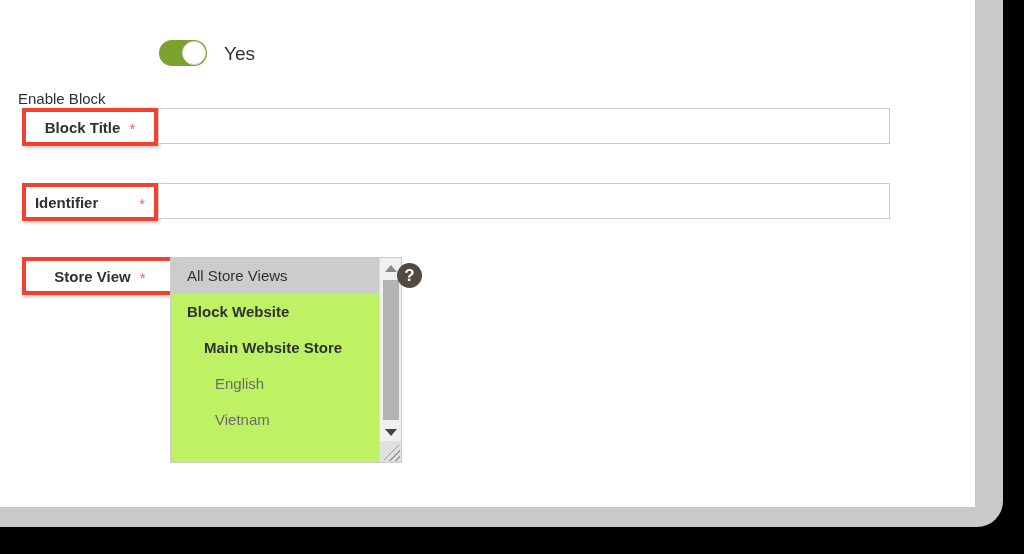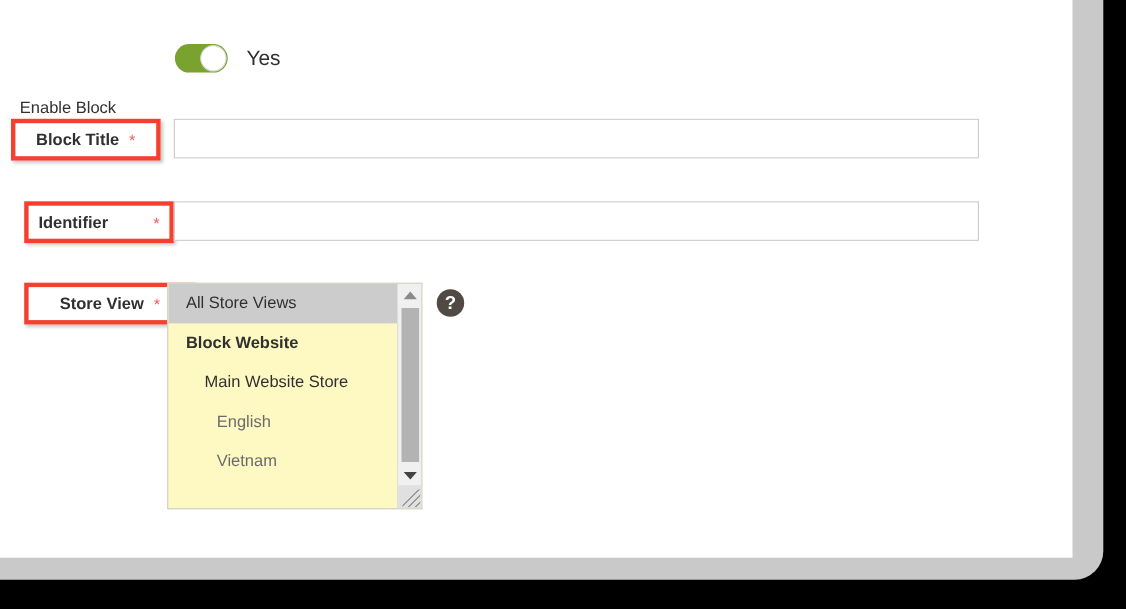--- a/index.html
+++ b/index.html
@@ -132,21 +132,21 @@
     border: 1px solid #cccccc;
     font-family: "Liberation Sans", sans-serif;
     font-size: 14px;
     color: #303030;
     padding: 0 10px;
     outline: none;
   }
 
   
   #block-title-label-box {
-    left: 10px;
+    left: 22px;
     top: 108px;
     width: 136px;
     height: 38px;
   }
   #block-title-input {
     left: 158px;
     top: 108px;
     width: 732px;
   }
 
@@ -168,27 +168,27 @@
   #store-view-label-box {
     left: 22px;
     top: 257px;
     width: 156px;
     height: 38px;
   }
 
   
   #store-view-select {
     position: absolute;
-    left: 152px;
+    left: 170px;
     top: 257px;
     width: 232px;
     height: 206px;
     box-sizing: border-box;
     border: 1px solid #cccccc;
-    background: #fef9c3;
+    background: #bef264;
     overflow: hidden;
   }
   #store-view-options {
     position: absolute;
     left: 0;
     top: 0;
     width: 208px;
     height: 204px;
     overflow: hidden;
   }
@@ -208,21 +208,21 @@
     color: #303030;
   }
   .option-row.level-1 {
     padding-left: 16px;
     color: #303030;
     font-weight: 700;
   }
   .option-row.level-2 {
     padding-left: 33px;
     color: #303030;
-    font-weight: 400;
+    font-weight: 700;
   }
   .option-row.level-3 {
     padding-left: 44px;
     color: #6b6b6b;
     font-weight: 400;
   }
 
   
   #select-scrollbar {
     position: absolute;

